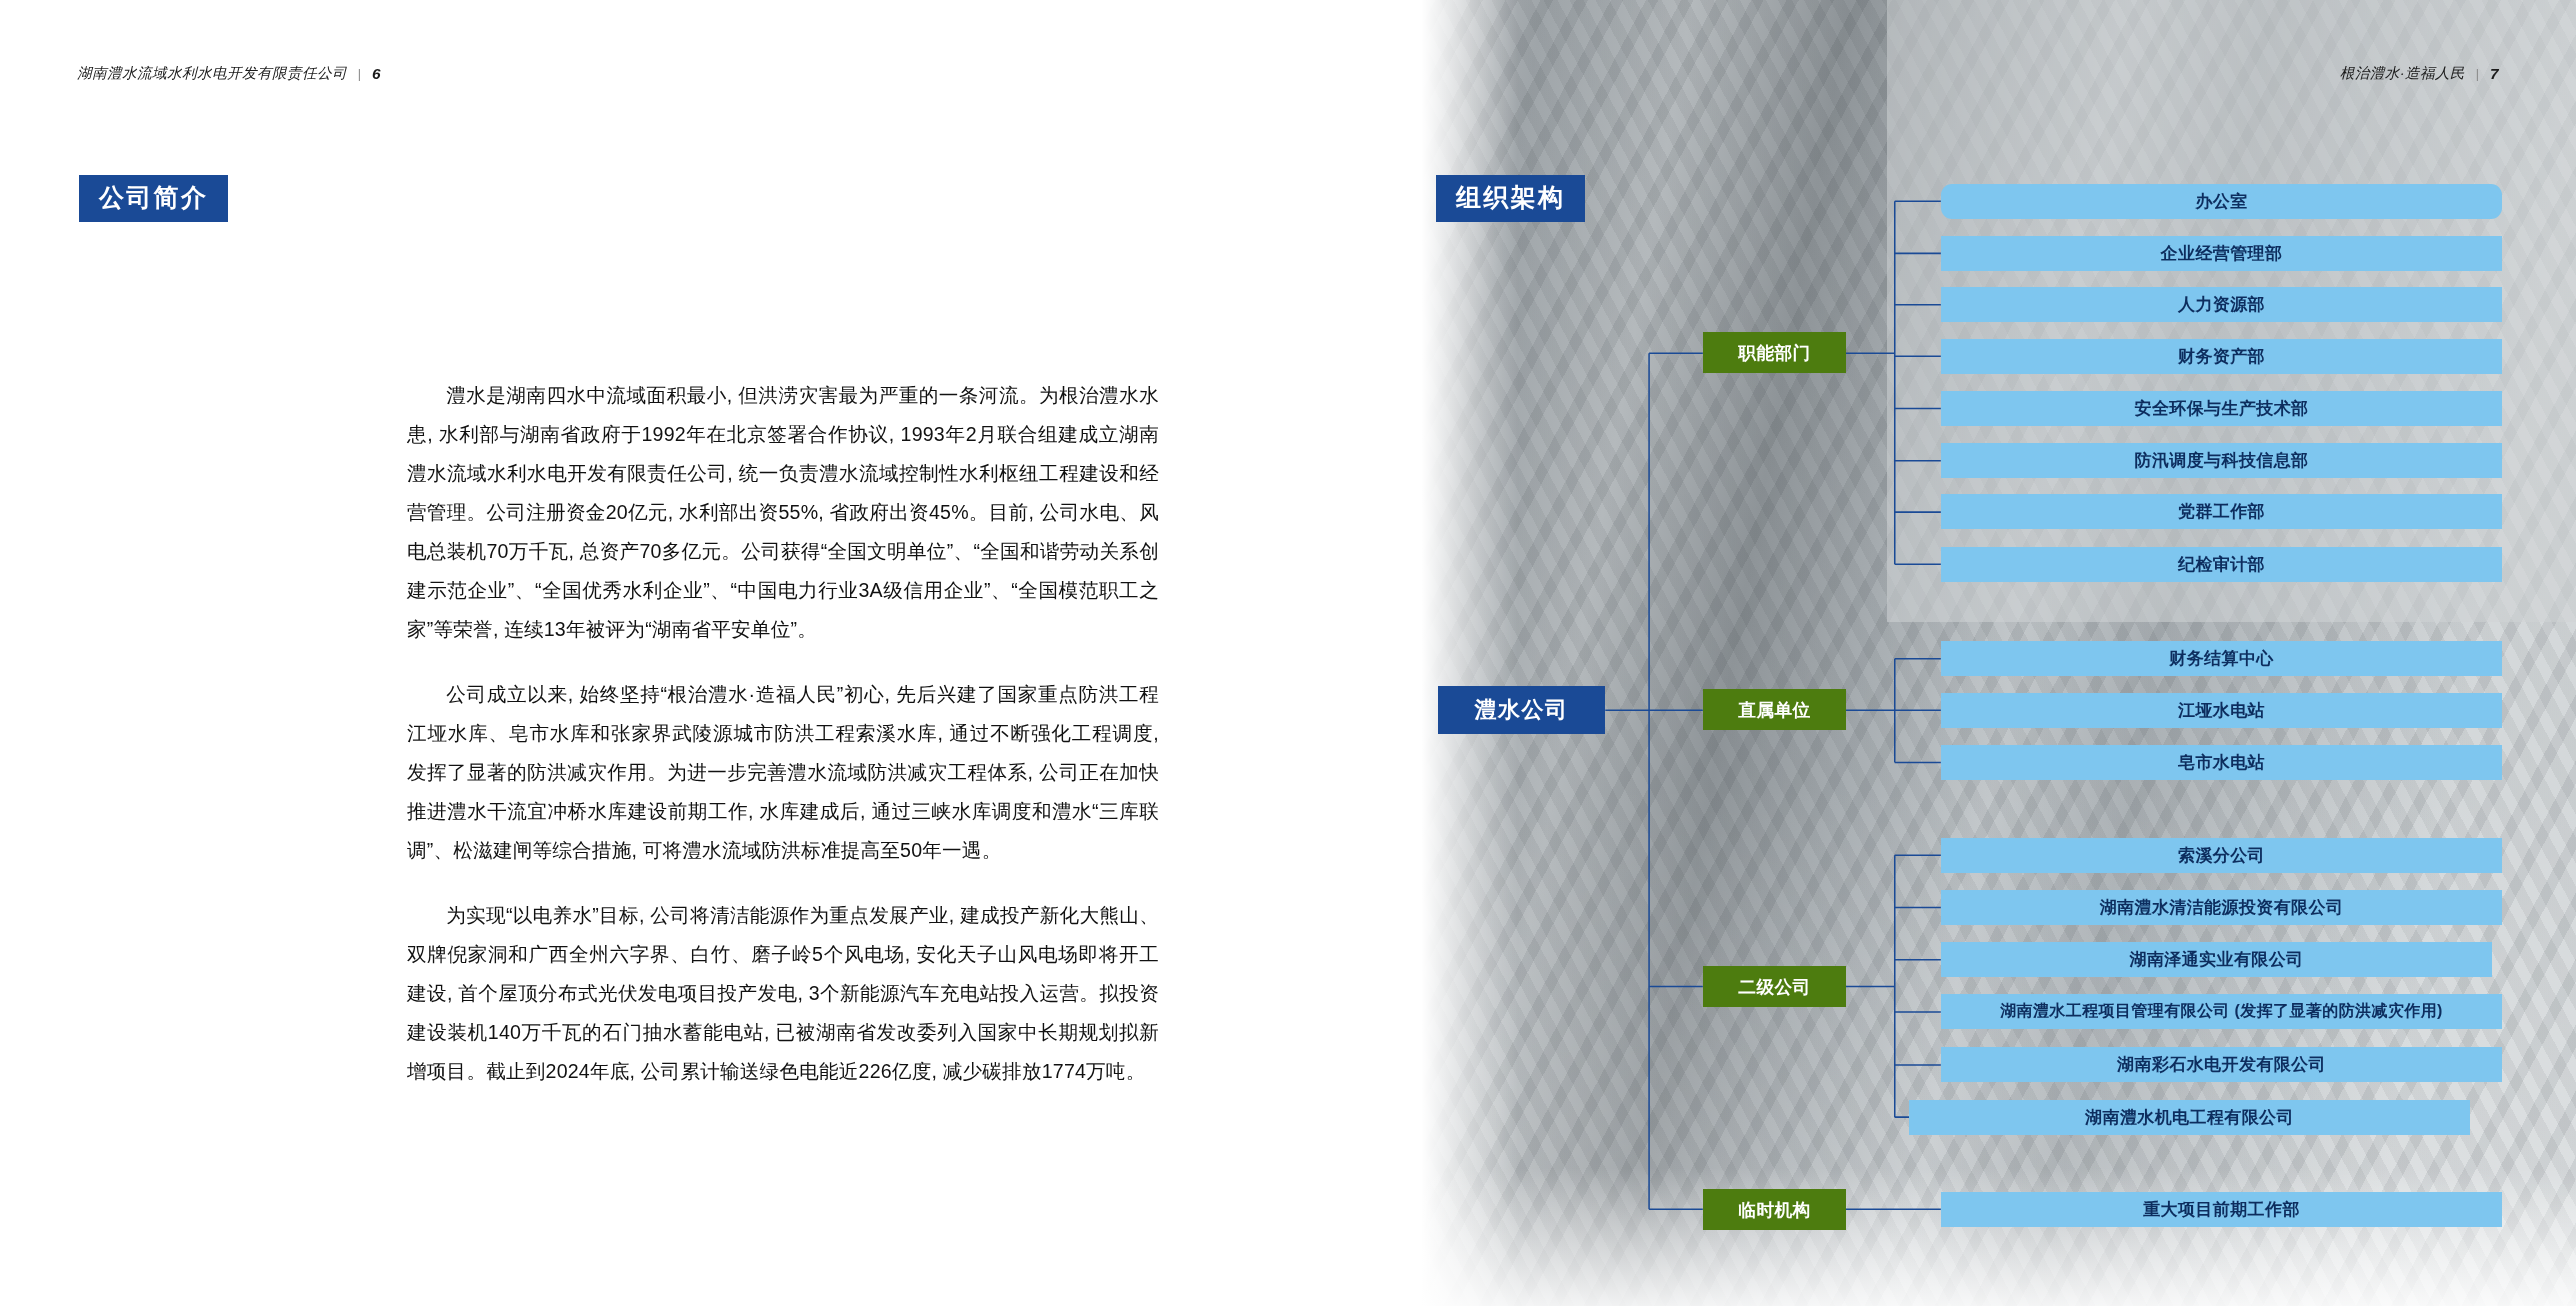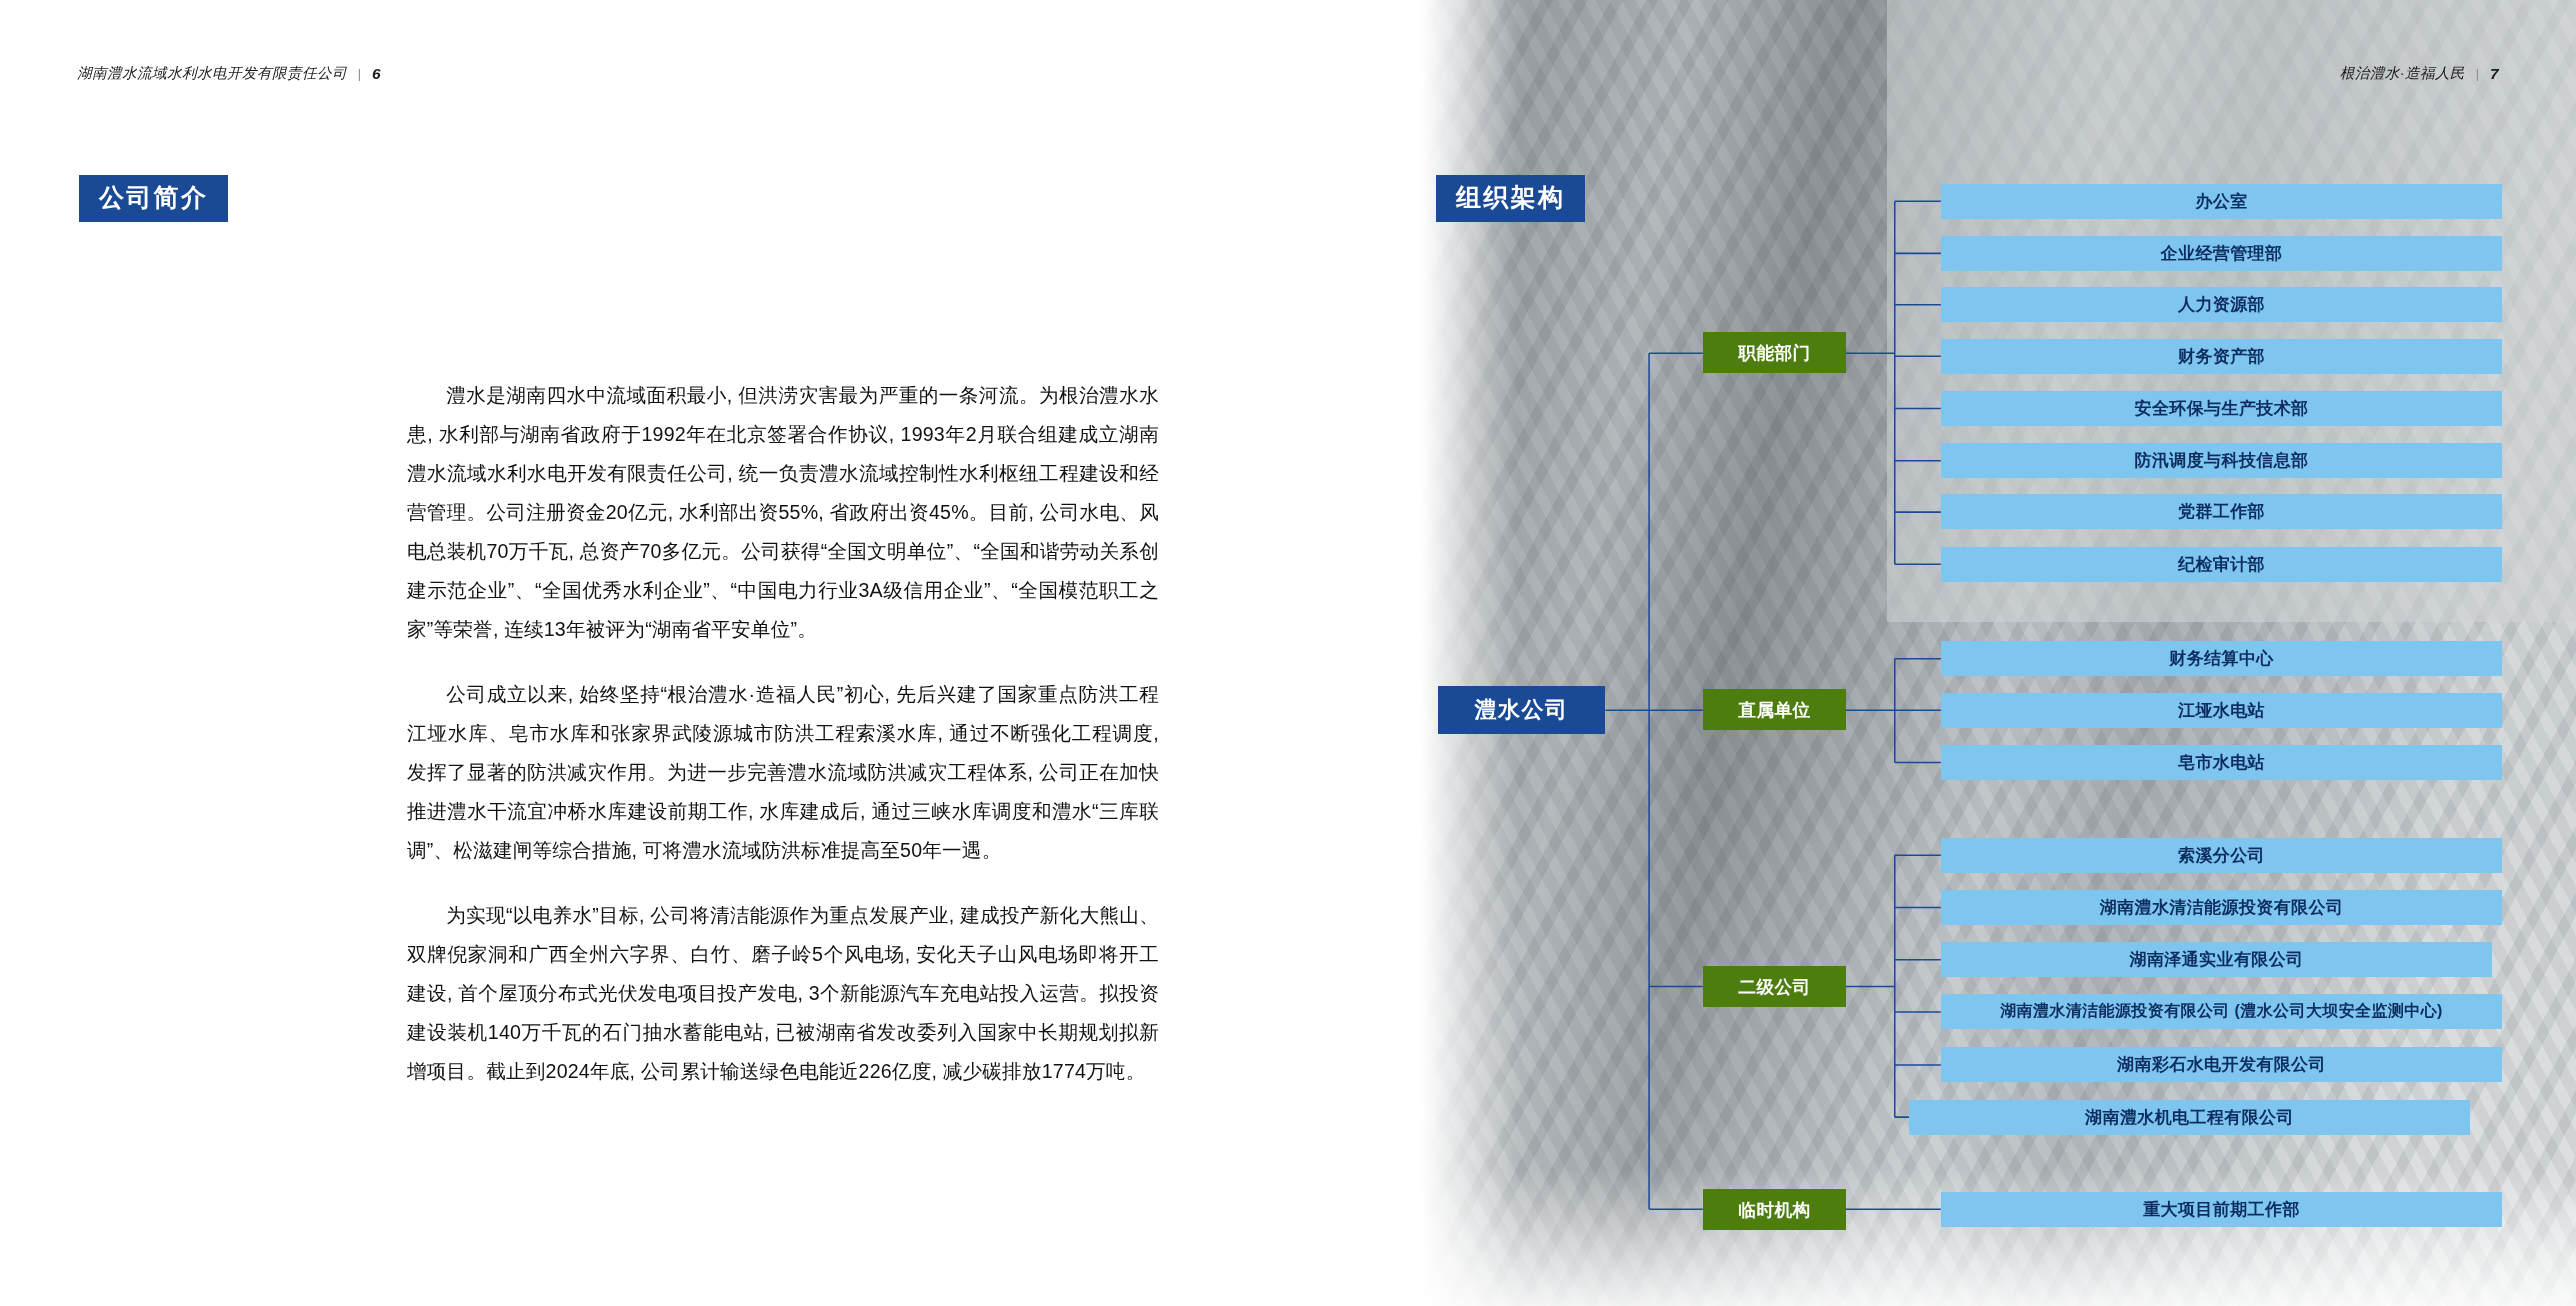--- a/index.html
+++ b/index.html
@@ -259,37 +259,37 @@
 
     <div class="org">
 
       <div class="node node-root" style="left:150px; top:686px;">澧水公司</div>
 
       <div class="node node-group" style="left:415px; top:332px;">职能部门</div>
       <div class="node node-group" style="left:415px; top:689px;">直属单位</div>
       <div class="node node-group" style="left:415px; top:966px;">二级公司</div>
       <div class="node node-group" style="left:415px; top:1189px;">临时机构</div>
 
-      <div class="node node-dept" style="left:653px; top:184px; width:561px;">办公室</div>
+      <div class="node node-dept" style="left:653px; top:184px; width:561px;border-radius:11px;">办公室</div>
       <div class="node node-dept" style="left:653px; top:236px; width:561px;">企业经营管理部</div>
       <div class="node node-dept" style="left:653px; top:287px; width:561px;">人力资源部</div>
       <div class="node node-dept" style="left:653px; top:339px; width:561px;">财务资产部</div>
       <div class="node node-dept" style="left:653px; top:391px; width:561px;">安全环保与生产技术部</div>
       <div class="node node-dept" style="left:653px; top:443px; width:561px;">防汛调度与科技信息部</div>
       <div class="node node-dept" style="left:653px; top:494px; width:561px;">党群工作部</div>
       <div class="node node-dept" style="left:653px; top:547px; width:561px;">纪检审计部</div>
 
       <div class="node node-dept" style="left:653px; top:641px; width:561px;">财务结算中心</div>
       <div class="node node-dept" style="left:653px; top:693px; width:561px;">江垭水电站</div>
       <div class="node node-dept" style="left:653px; top:745px; width:561px;">皂市水电站</div>
 
       <div class="node node-dept" style="left:653px; top:838px; width:561px;">索溪分公司</div>
       <div class="node node-dept" style="left:653px; top:890px; width:561px;">湖南澧水清洁能源投资有限公司</div>
       <div class="node node-dept" style="left:653px; top:942px; width:551px;">湖南泽通实业有限公司</div>
-      <div class="node node-dept" style="left:653px; top:994px; width:561px; font-size:16px;">湖南澧水清洁能源投资有限公司 (澧水公司大坝安全监测中心)</div>
+      <div class="node node-dept" style="left:653px; top:994px; width:561px; font-size:16px;">湖南澧水工程项目管理有限公司 (发挥了显著的防洪减灾作用)</div>
       <div class="node node-dept" style="left:653px; top:1047px; width:561px;">湖南彩石水电开发有限公司</div>
       <div class="node node-dept" style="left:621px; top:1100px; width:561px;">湖南澧水机电工程有限公司</div>
 
       <div class="node node-dept" style="left:653px; top:1192px; width:561px;">重大项目前期工作部</div>
 
     </div>
   </div>
 
 </div>
 

